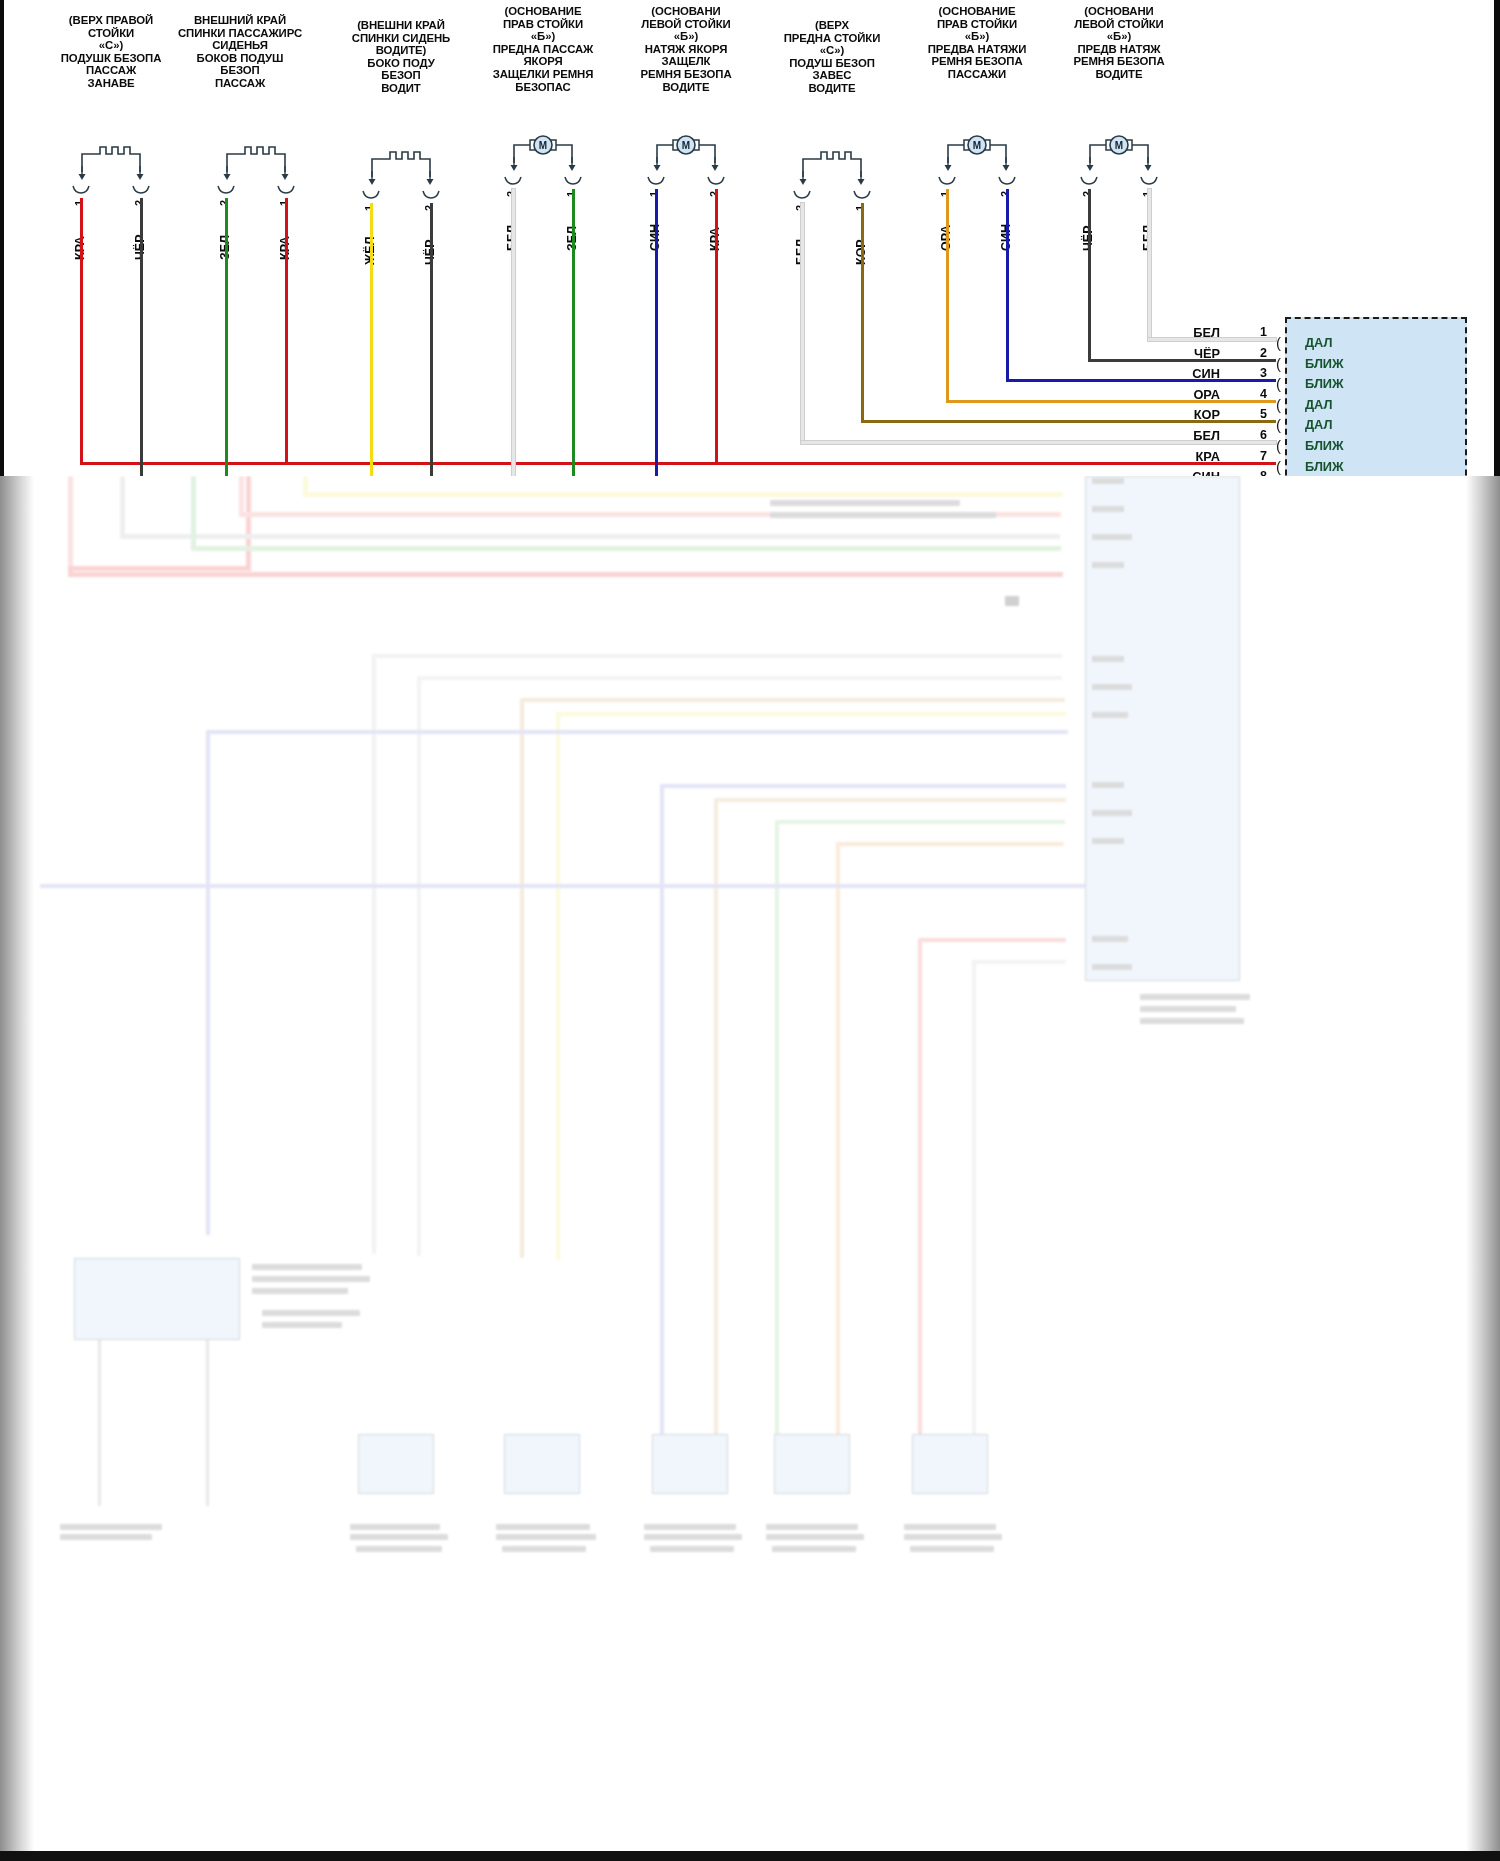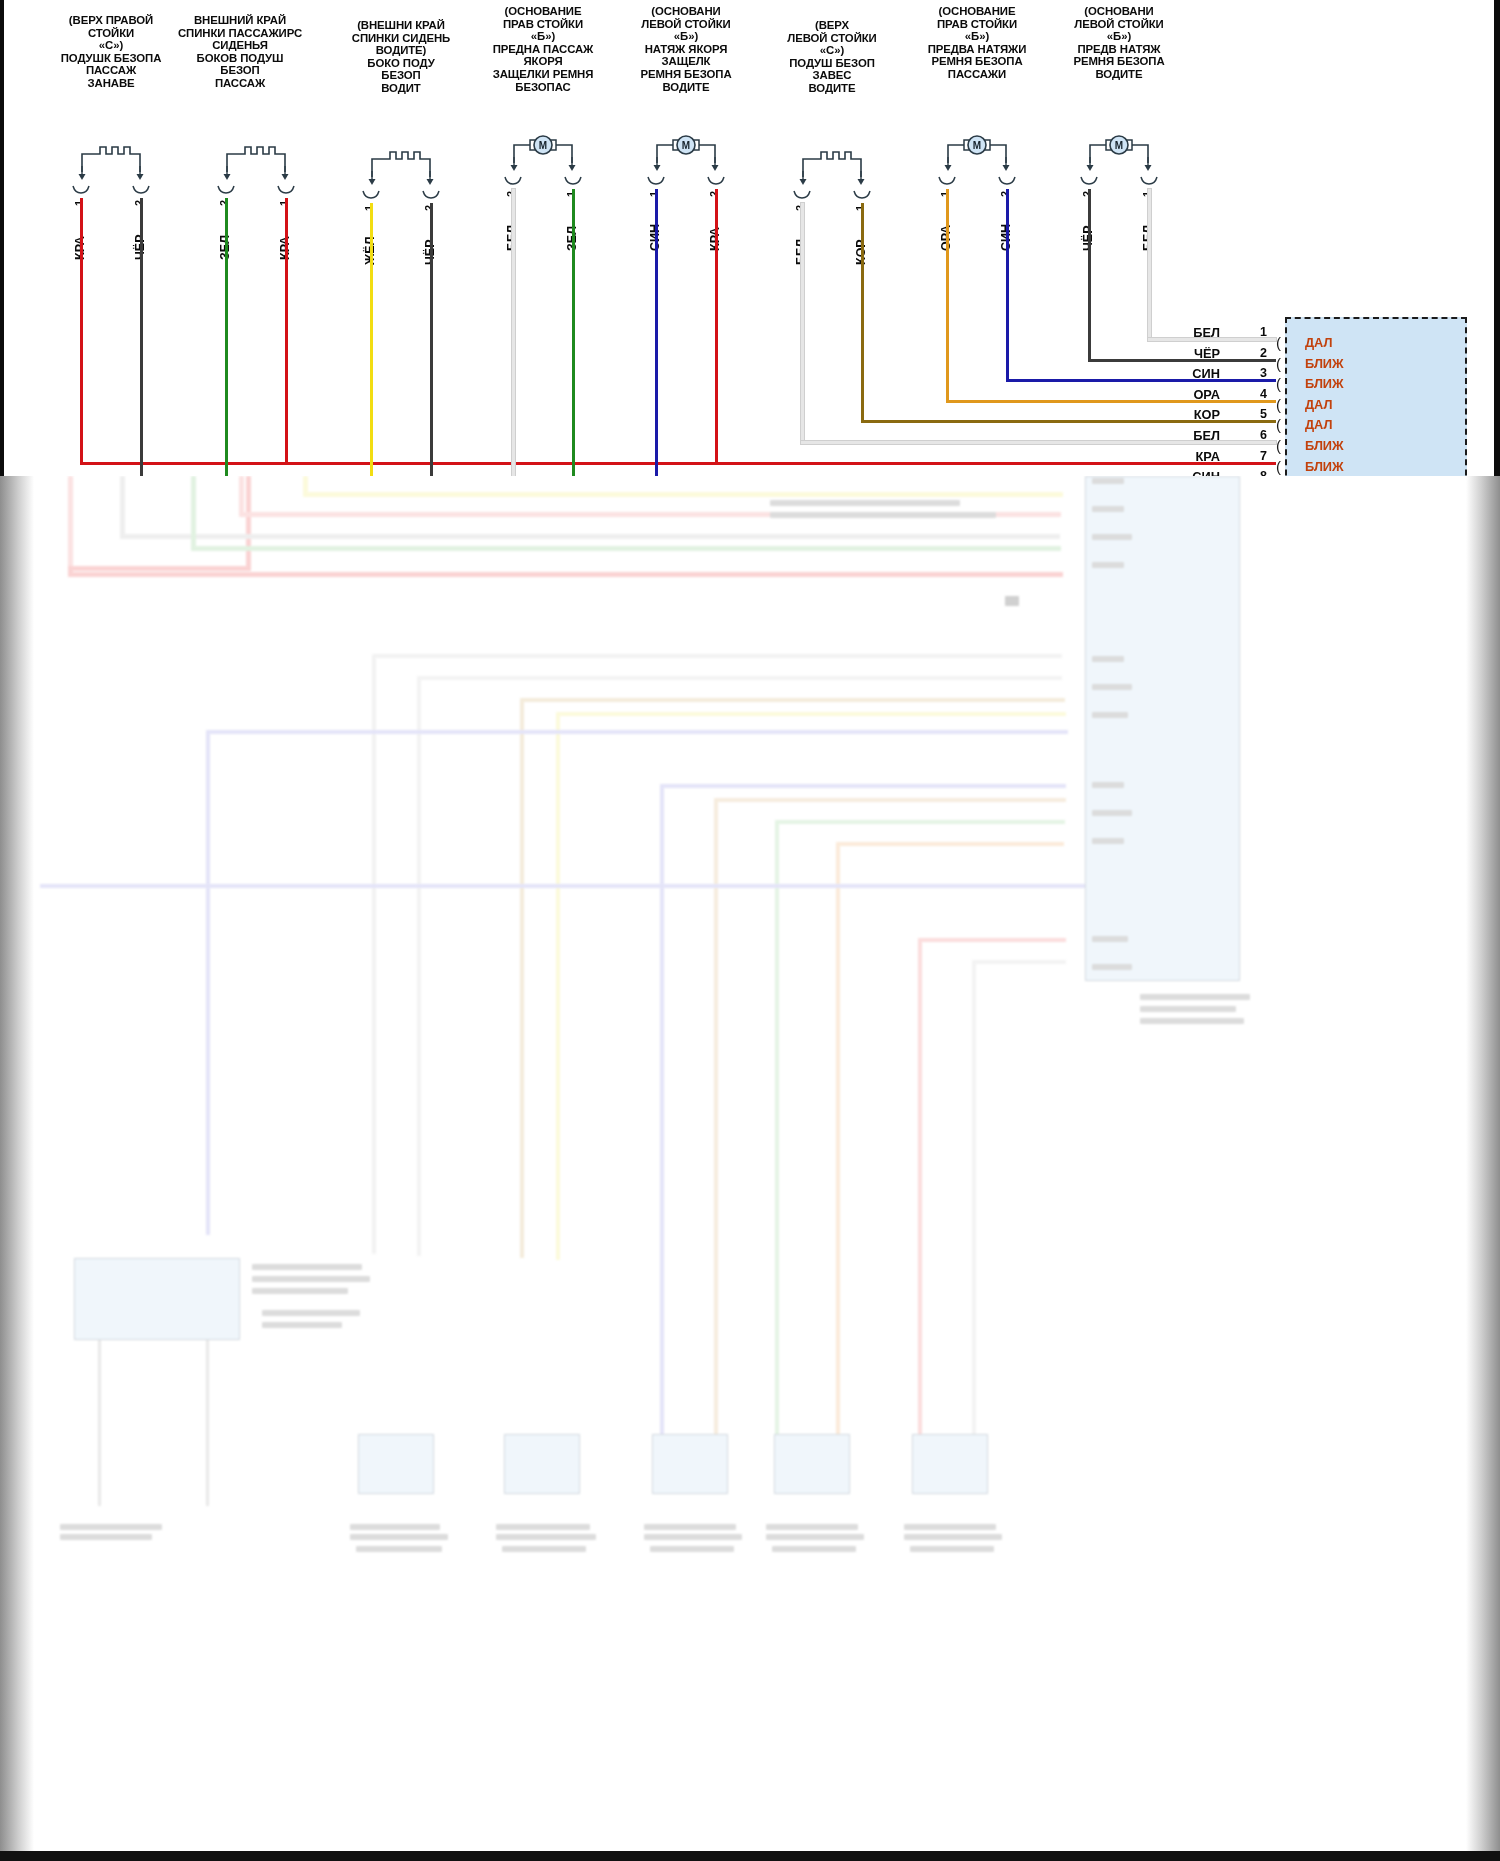--- a/index.html
+++ b/index.html
@@ -99,21 +99,21 @@
     position: absolute;
     border: 2px dashed #1b1b1b;
     background: #cfe4f5;
     box-sizing: border-box;
     z-index: 10;
   }
   .conn-row-label {
     position: absolute;
     font-size: 12.8px;
     font-weight: 700;
-    color: #c2410c;
+    color: #14532d;
     white-space: nowrap;
     z-index: 14;
   }
   .conn-pin-num {
     position: absolute;
     font-size: 12.5px;
     font-weight: 700;
     color: #0b0b0b;
     text-align: right;
     z-index: 14;
@@ -444,21 +444,21 @@
         </svg>
         <div class="pinnum" style="left: 648px; top: 197px;">1</div>
         <div class="wirelbl" style="left: 648px; top: 251px;">СИН</div>
         <svg width="20" height="12" viewBox="0 0 20 12" style="position: absolute; left: 706px; top: 176px;">
           <path d="M2 1 Q4 8 10 8 Q16 8 18 1" fill="none" stroke="#2b3b46" stroke-width="1.5"></path>
         </svg>
         <div class="pinnum" style="left: 708px; top: 197px;">2</div>
         <div class="wirelbl" style="left: 708px; top: 251px;">КРА</div>
         <div class="comp" style="left: 748px; top: 19px; width: 168px;">
           <div class="caption">(ВЕРХ
-ЛЕВОЙ СТОЙКИ
+ПРЕДНА СТОЙКИ
 «С»)
 ПОДУШ БЕЗОП
 ЗАВЕС
 ВОДИТЕ</div>
         </div>
         <div class="box" style="position: absolute; left: 789px; top: 133px; width: 86px; height: 56px;">
           <svg width="86" height="56" viewBox="0 0 86 56" style="position: absolute; left: 0px; top: 0px;">
             <path d="M14 44 V26 H32 V19 H38 V26 H44 V19 H50 V26 H56 V19 H62 V26 H72 V44" fill="none" stroke="#2b3b46" stroke-width="1.6" stroke-linejoin="miter"></path>
             <path d="M14 38 V50" stroke="#2b3b46" stroke-width="1.4" fill="none"></path>
             <path d="M10.5 46 L14 52 L17.5 46 Z" fill="#2b3b46"></path>

